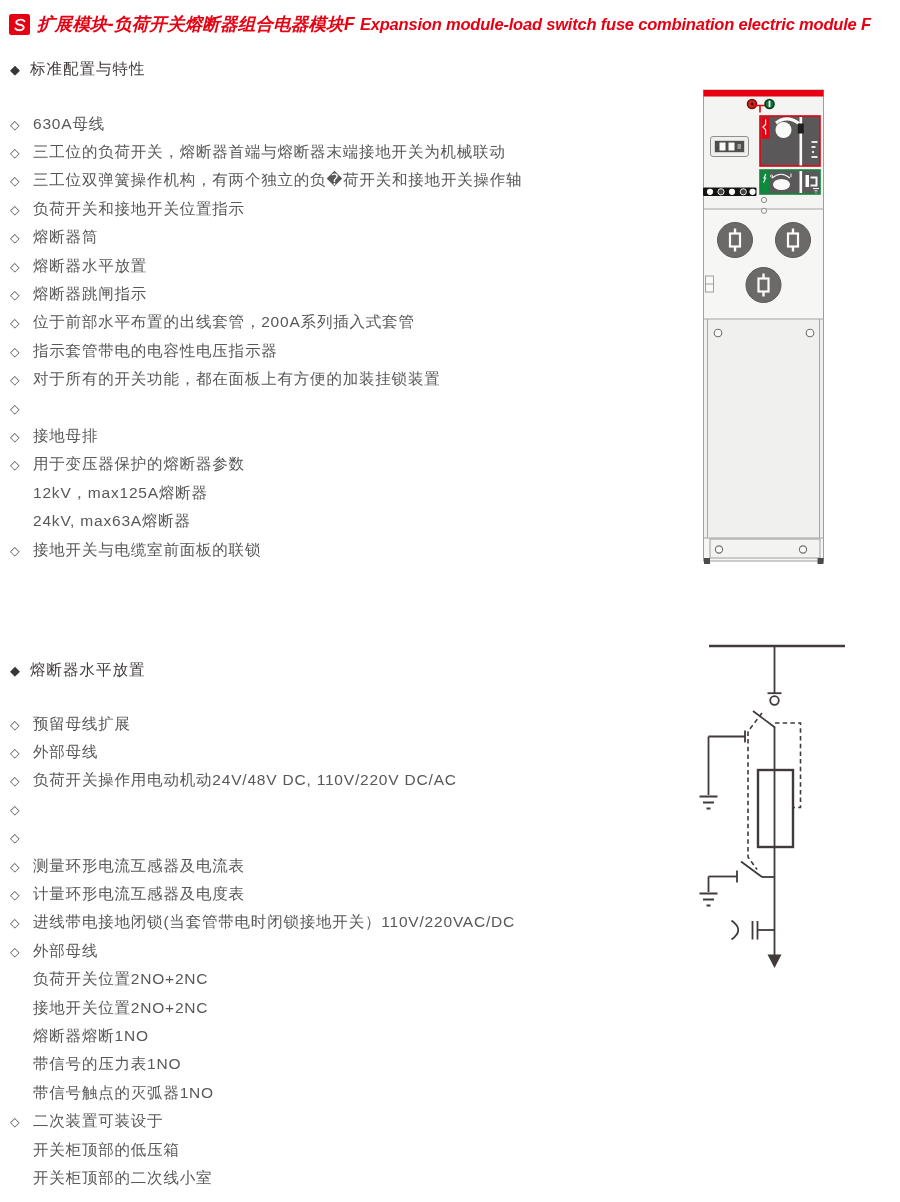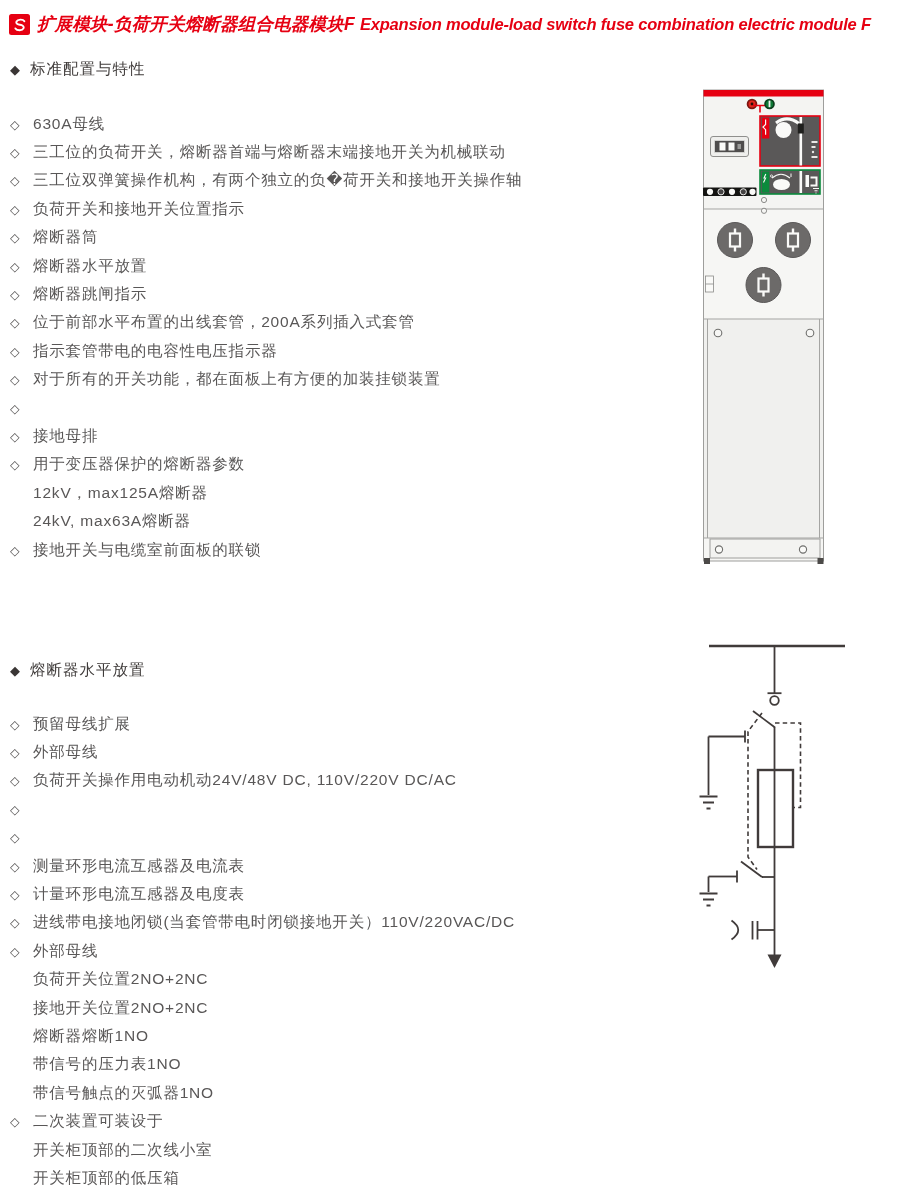--- a/index.html
+++ b/index.html
@@ -185,25 +185,25 @@
       <div class="item-row indent">
         <span class="diamond">◇</span>
         <span class="item-text">带信号触点的灭弧器1NO</span>
       </div>
       <div class="item-row">
         <span class="diamond">◇</span>
         <span class="item-text">二次装置可装设于</span>
       </div>
       <div class="item-row indent">
         <span class="diamond">◇</span>
+        <span class="item-text">开关柜顶部的低压箱</span>
+      </div>
+      <div class="item-row indent">
+        <span class="diamond">◇</span>
         <span class="item-text">开关柜顶部的二次线小室</span>
-      </div>
-      <div class="item-row indent">
-        <span class="diamond">◇</span>
-        <span class="item-text">开关柜顶部的低压箱</span>
       </div>
     </div>
 
   <svg id="cabinet-svg" class="fig" viewBox="695 85 135 485">
     <g>
       <rect x="703.5" y="90" width="120" height="471" fill="#f6f6f4" stroke="#9e9e9c" stroke-width="1"></rect>
       <rect x="704" y="96.5" width="119" height="112.5" fill="#f4f4f2"></rect>
       <rect x="704" y="319" width="119" height="219" fill="#f0f0ee"></rect>
       <rect x="703.5" y="90" width="120" height="6.5" class="accent-fill"></rect>
       <line x1="703.5" y1="209" x2="823.5" y2="209" class="cabline"></line>

